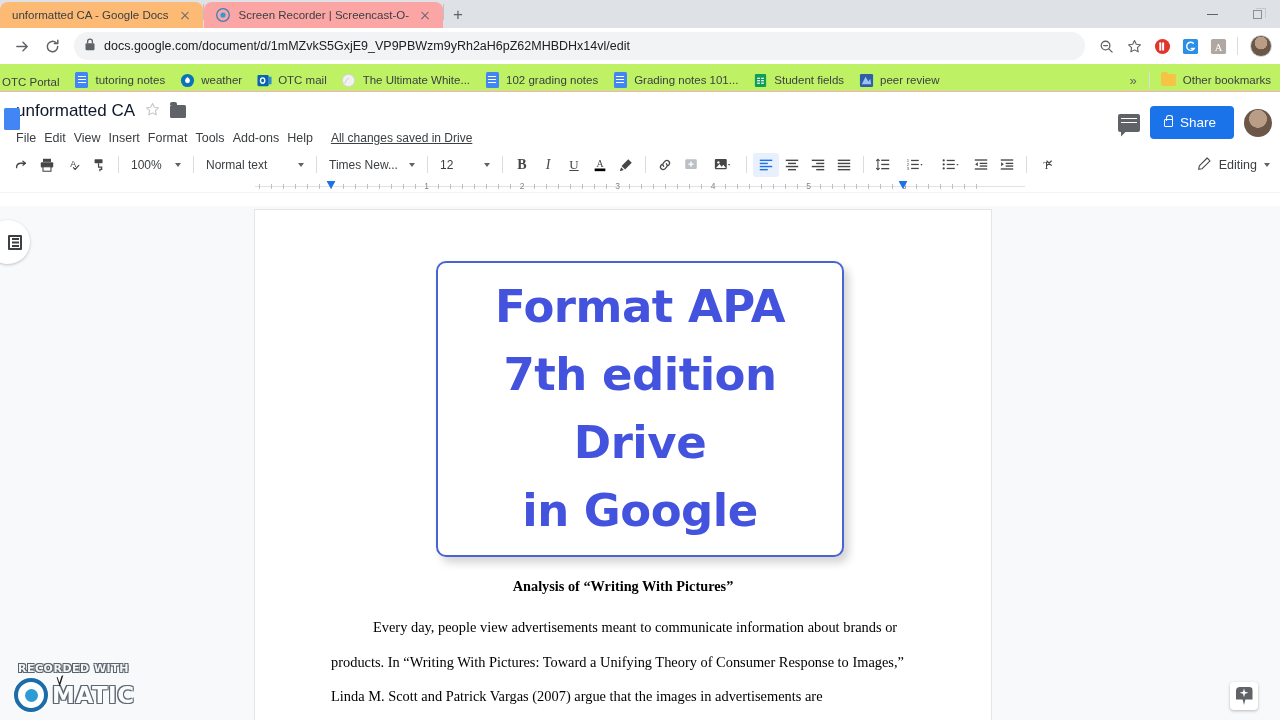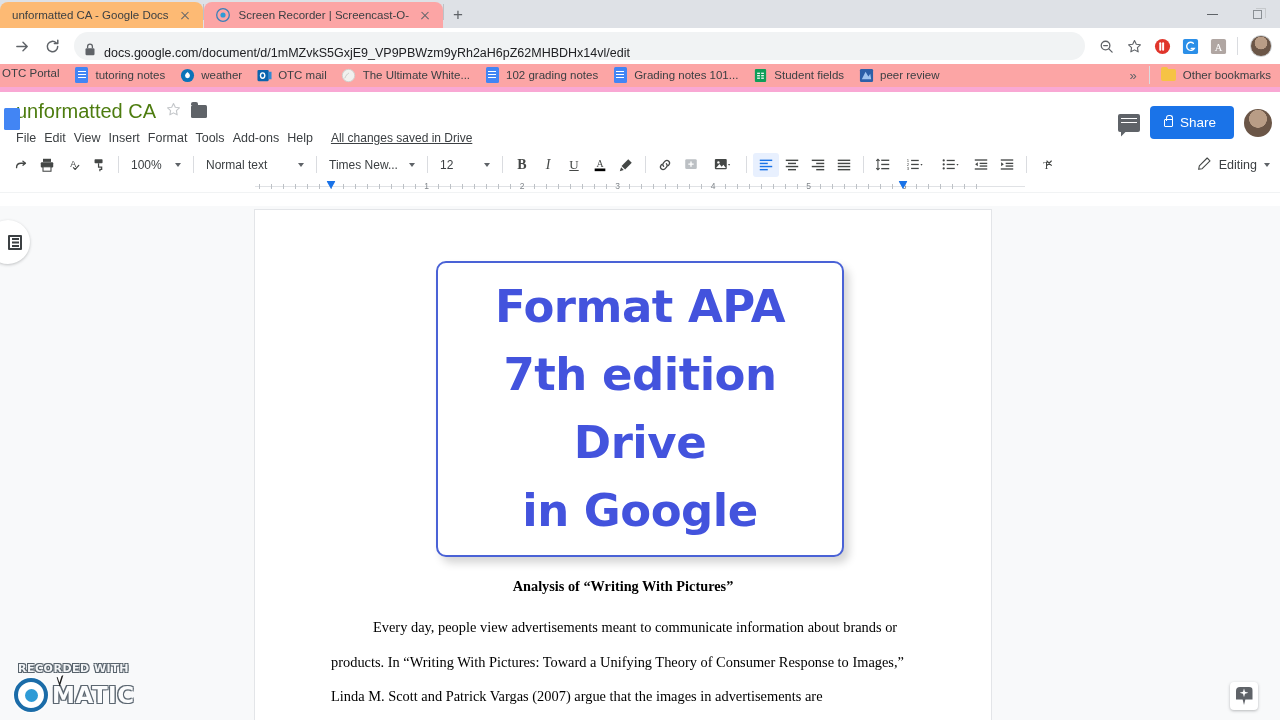--- a/index.html
+++ b/index.html
@@ -49,57 +49,57 @@
   .omni-row {
     height: 36px; background:#ffffff; display:flex; align-items:center;
     padding: 0 8px; gap: 2px;
   }
   .nav-btn {
     width: 28px; height: 28px; display:flex; align-items:center; justify-content:center;
     color:#5f6368; flex:0 0 28px;
   }
   .urlbar {
     flex: 1; height: 28px; background:#f1f3f4; border-radius:14px;
-    display:flex; align-items:flex-end; padding: 0 10px; margin: 0 6px; gap: 8px;
+    display:flex; align-items:center; padding: 0 10px; margin: 0 6px; gap: 8px;
     min-width: 0;
   }
   .url-text { font-size: 12.5px; color:#202124; white-space:nowrap; overflow:hidden; text-overflow:ellipsis; }
   .omni-icons { display:flex; align-items:center; gap: 2px; }
   .omni-ic { width:26px; height:26px; display:flex; align-items:center; justify-content:center; }
   .avatar {
     width:22px; height:22px; border-radius:50%;
     background: radial-gradient(circle at 50% 35%, #b99d86 0 38%, #6b5647 40% 100%);
     margin-left:6px; border:1px solid #cfd3d6;
   }
   .vdiv { width:1px; height:18px; background:#dadce0; margin:0 4px; }
 
   
   .bm-bar {
-    height: 28px; background:#fca5a5; display:flex; align-items:flex-start;
-    padding: 0 2px; gap:0px; border-bottom:5px solid #f9a8d4; position:relative;
+    height: 28px; background:#bef264; display:flex; align-items:flex-end;
+    padding: 0 2px; gap:0px; border-bottom:1px solid #f9a8d4; position:relative;
   }
   .bm {
     display:flex; align-items:center; gap:6px; padding: 3px 7px;
     font-size:11.5px; color:#3c4043; white-space:nowrap; border-radius:4px;
   }
   .bm-ico { width:16px; height:16px; flex:0 0 16px; display:flex; align-items:center; justify-content:center; }
   .docs-ico { width:13px; height:16px; background:#4285f4; border-radius:1.5px; position:relative; }
   .docs-ico::before{content:"";position:absolute;left:2.5px;top:4px;width:8px;height:1.2px;background:#fff;box-shadow:0 3px 0 #fff,0 6px 0 #fff;}
   .bm-overflow { margin-left:auto; display:flex; align-items:center; }
   .chev { color:#5f6368; font-size:13px; padding: 0 8px; }
   .folder-ico { width:15px; height:12px; background:#f6c344; border-radius:2px; position:relative;}
   .folder-ico::before{content:"";position:absolute;left:0;top:-2.5px;width:7px;height:3px;background:#f6c344;border-radius:2px 2px 0 0;}
 
   
   .docs-header { height: 58px; background:#fff; position:relative; padding-left: 16px; padding-top: 6px;}
   .docs-logo {
     position:absolute; left:-10px; top:8px; width:40px; height:40px;
   }
   .doc-title-row { display:flex; align-items:center; gap:10px; height:26px; }
-  .doc-title { font-size:20px; color:#4d7c0f; font-weight:400; }
+  .doc-title { font-size:17px; color:#0f172a; font-weight:400; }
   .star-ico { color:#bdc1c6; font-size:14px; }
   .fold-ico { width:16px; height:13px; background:#5f6368; border-radius:1.5px; position:relative; }
   .fold-ico::before{content:"";position:absolute;left:0;top:-2.5px;width:7px;height:3px;background:#5f6368;border-radius:2px 2px 0 0;}
   .menu-row { display:flex; align-items:center; gap:0px; height:24px; margin-top:2px; }
   .menu-item { font-size:12.5px; color:#3c4043; padding: 3px 8px 3px 0; }
   .saved-note { font-size:12px; color:#3c4043; text-decoration: underline; margin-left:10px;}
   .header-right { position:absolute; right:8px; top:14px; display:flex; align-items:center; gap:10px;}
   .comment-ico { width:22px; height:18px; background:#5f6368; border-radius:2px; position:relative;}
   .comment-ico::before{content:"";position:absolute;left:3px;top:4px;width:16px;height:1.5px;background:#fff;box-shadow:0 4px 0 #fff;}
   .comment-ico::after{content:"";position:absolute;left:3px;bottom:-5px;width:6px;height:6px;background:#5f6368;clip-path:polygon(0 0,100% 0,0 100%);}

